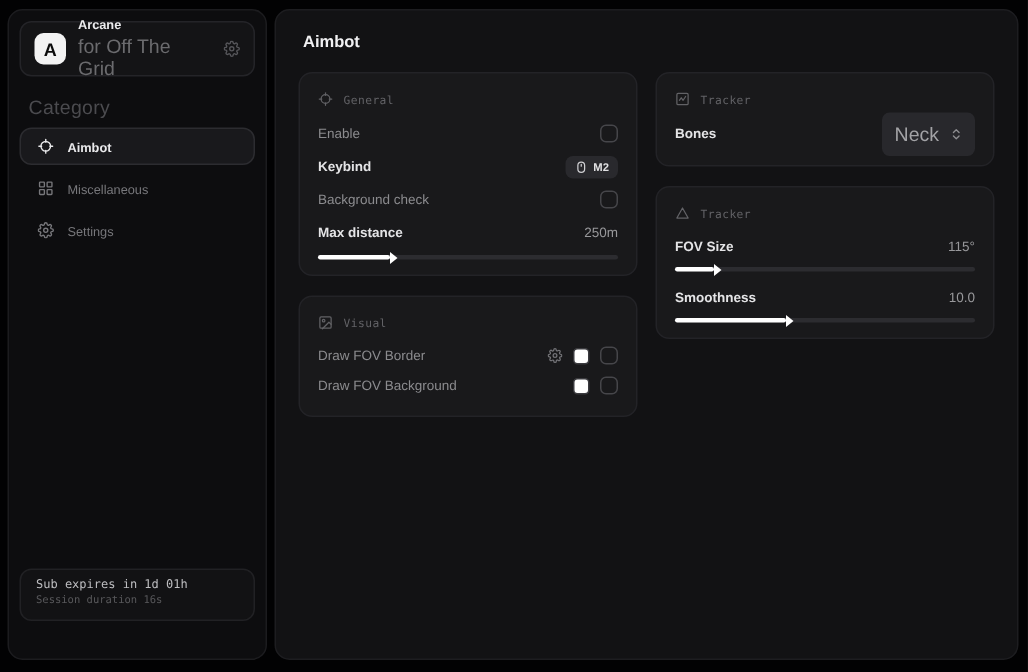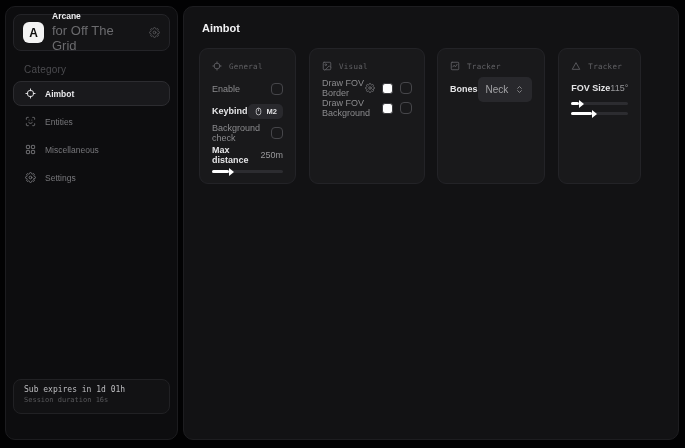--- a/index.html
+++ b/index.html
@@ -26,21 +26,21 @@
   }
   .logo {
     width:21px; height:21px; background:#f3f3f3; color:#0c0c0c;
     border-radius:6px; font-weight:bold; font-size:12px;
     display:flex; align-items:center; justify-content:center; flex:none;
   }
   .brand-name { font-size:8.5px; font-weight:bold; color:#ececee; line-height:1.2; }
   .brand-sub  { font-size:13px; color:#6b6b6e; line-height:1.2; margin-top:1px; }
   .brand-gear { margin-left:auto; color:#56565a; }
 
-  .category-label { margin:13px 0 6px 18px; font-size:10px; color:#4b4b4f; letter-spacing:0.2px; }
+  .category-label { margin:13px 0 6px 13px; font-size:13px; color:#4b4b4f; letter-spacing:0.2px; }
 
   .nav { padding:0 7px; display:flex; flex-direction:column; gap:3px; }
   .nav-item {
     height:25px; display:flex; align-items:center; gap:9px;
     padding:0 11px; border-radius:8px; border:1px solid transparent;
     color:#77777b; font-size:8.5px; cursor:pointer;
   }
   .nav-item .icon { color:inherit; }
   .nav-item.selected {
     background:#19191c; border-color:#2c2c30; color:#e9e9eb; font-weight:bold;
@@ -56,21 +56,21 @@
 
   
   .main {
     position:absolute; left:183px; top:6px; width:496px; height:434px;
     background:#121214; border:1px solid #1d1d20; border-radius:10px;
     padding:13px 15px;
   }
   .page-title { font-size:11px; font-weight:bold; color:#f1f1f3; margin:2px 0 14px 3px; }
 
   .columns { display:flex; gap:12px; }
-  .col { flex:1; display:flex; flex-direction:row; gap:13px; min-width:0; }
+  .col { flex:1; display:flex; flex-direction:column; gap:13px; min-width:0; }
 
   .card {
     background:#19191b; border:1px solid #232327; border-radius:9px;
     padding:9px 12px 10px;
   }
   .card-header { display:flex; align-items:center; gap:7px; color:#626266; height:16px; margin-bottom:4px; }
   .card-title { font-family:"DejaVu Sans Mono", monospace; font-size:7.5px; letter-spacing:0.3px; }
 
   .row { display:flex; align-items:center; justify-content:space-between; height:22px; }
   .row.compact { height:20px; }
@@ -89,21 +89,21 @@
   .keybind-badge {
     display:flex; align-items:center; gap:4px;
     background:#29292d; border-radius:5px; padding:3px 6px;
     color:#e0e0e2; font-size:7.5px; font-weight:bold; cursor:pointer;
   }
   .keybind-badge .icon { color:#cfcfd2; }
 
   .select-btn {
     display:flex; align-items:center; gap:7px;
     background:#28282c; border:none; border-radius:5px; padding:7px 8px;
-    color:#a3a3a6; font-size:10px; font-family:inherit; cursor:pointer;
+    color:#a3a3a6; font-size:13px; font-family:inherit; cursor:pointer;
   }
   .select-btn .icon { color:#8d8d90; }
 
   .slider { position:relative; height:3px; background:#2c2c30; border-radius:2px; margin-top:4px; cursor:pointer; }
   .slider-fill { position:absolute; left:0; top:0; bottom:0; background:#ffffff; border-radius:2px; }
   .slider-fill::after {
     content:""; position:absolute; right:-5px; top:50%; transform:translateY(-50%);
     width:0; height:0;
     border-left:5px solid #ffffff; border-top:4px solid transparent; border-bottom:4px solid transparent;
   }
@@ -138,34 +138,20 @@
             <line x1="12" y1="2" x2="12" y2="6"></line>
             <line x1="12" y1="18" x2="12" y2="22"></line>
             <line x1="2" y1="12" x2="6" y2="12"></line>
             <line x1="18" y1="12" x2="22" y2="12"></line>
           </svg>
       </span>
       <span>Aimbot</span>
     </div>
     <div class="nav-item">
       <span class="icon">
-        <svg width="11" height="11" viewBox="0 0 24 24" fill="none" stroke="currentColor" stroke-width="2" stroke-linecap="round" stroke-linejoin="round">
-            <path d="M3 7V5a2 2 0 0 1 2-2h2"></path>
-            <path d="M17 3h2a2 2 0 0 1 2 2v2"></path>
-            <path d="M21 17v2a2 2 0 0 1-2 2h-2"></path>
-            <path d="M7 21H5a2 2 0 0 1-2-2v-2"></path>
-            <path d="M8 14s1.5 2 4 2 4-2 4-2"></path>
-            <line x1="9" y1="9" x2="9.01" y2="9"></line>
-            <line x1="15" y1="9" x2="15.01" y2="9"></line>
-          </svg>
-      </span>
-      <span>Entities</span>
-    </div>
-    <div class="nav-item">
-      <span class="icon">
         <svg width="11" height="11" viewBox="0 0 24 24" fill="none" stroke="currentColor" stroke-width="2" stroke-linejoin="round">
             <rect x="3" y="3" width="7" height="7" rx="1"></rect>
             <rect x="14" y="3" width="7" height="7" rx="1"></rect>
             <rect x="3" y="14" width="7" height="7" rx="1"></rect>
             <rect x="14" y="14" width="7" height="7" rx="1"></rect>
           </svg>
       </span>
       <span>Miscellaneous</span>
     </div>
     <div class="nav-item">
@@ -315,20 +301,24 @@
           <div class="row compact">
             <span class="row-label bright">FOV Size</span>
             <span class="value">115°</span>
           </div>
           <div class="slider">
             <div class="slider-fill" style="width: 13%;"></div>
           </div>
         </div>
 
         <div>
+          <div class="row compact">
+            <span class="row-label bright">Smoothness</span>
+            <span class="value">10.0</span>
+          </div>
           <div class="slider">
             <div class="slider-fill" style="width: 37%;"></div>
           </div>
         </div>
       </section>
     </div>
   </div>
 </main>
 
 </body></html>

